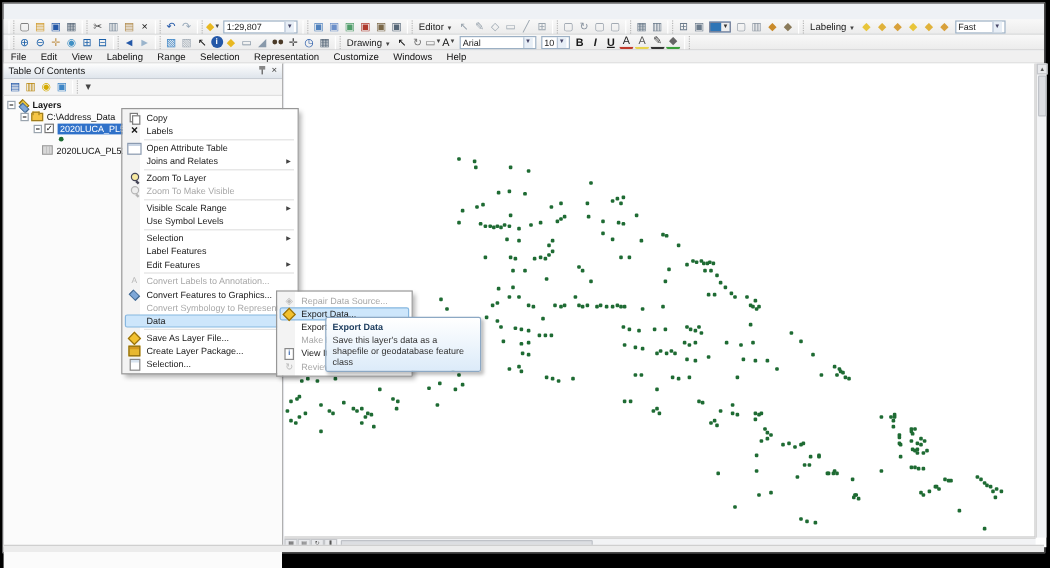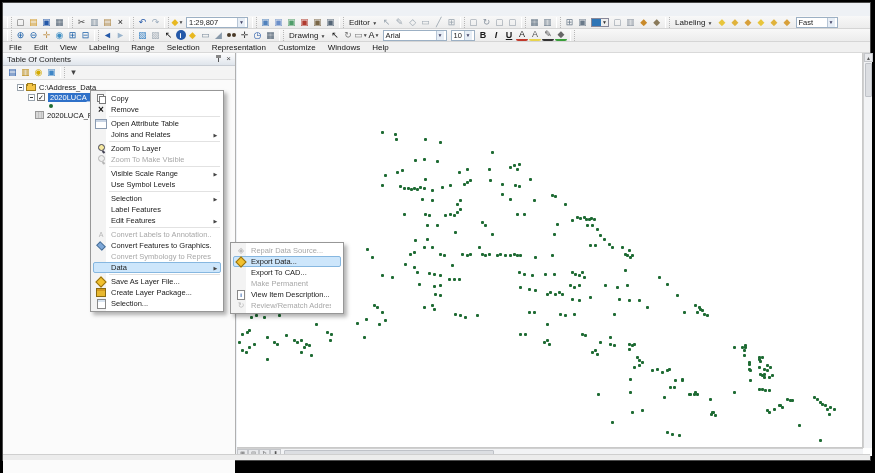--- a/index.html
+++ b/index.html
@@ -67,21 +67,21 @@
   #vscroll .sbtn{width:9px;height:9px;background:#e8e9ec;border:1px solid #c4c6ca;font-size:5px;color:#555;text-align:center;line-height:8px;}
   #vthumb{position:absolute;left:1px;top:10px;width:7px;height:34px;background:#dcdee2;border:1px solid #bfc2c8;border-radius:1px;}
   #hscroll{position:absolute;left:0;bottom:0;right:9px;height:8px;background:#f2f3f5;border-top:1px solid #d0d0d0;display:flex;align-items:center;}
   .viewbtn{width:11px;height:7px;border:1px solid #c4c6ca;background:#e8e9ec;font-size:5px;line-height:6px;text-align:center;color:#555;}
   #hthumb{width:210px;height:6px;background:#dcdee2;border:1px solid #bfc2c8;margin-left:3px;border-radius:1px;}
   
   #statusbar{position:absolute;left:0;bottom:0;width:100%;height:6px;background:#ececec;border-top:1px solid #cfcfcf;}
   
   .ctxmenu{position:absolute;background:#fff;border:1px solid #979797;box-shadow:3px 3px 4px rgba(0,0,0,.3);
     padding:2px 1px;font-size:7.5px;color:#1a1a1a;background:linear-gradient(90deg,#f3f3f3 15px,#fff 15px);}
-  #ctx-main{left:87px;top:87px;width:134px;z-index:10;}
+  #ctx-main{left:98px;top:87px;width:148px;z-index:10;}
   #ctx-data{left:227px;top:239px;width:114px;z-index:11;}
   .mrow{height:11px;display:flex;align-items:center;margin:0 1px;border:1px solid transparent;border-radius:2px;}
   .mrow.mhl{background:#cde6fb;border-color:#86b7e0;}
   .mrow.mdis{color:#a8a8a8;}
   .msep{height:1px;background:#e2e2e2;margin:1px 2px 1px 17px;}
   .mic{flex:0 0 14px;height:10px;display:flex;align-items:center;justify-content:center;position:relative;}
   .mlb{flex:1;padding-left:3px;white-space:nowrap;overflow:hidden;}
   .mar{flex:0 0 9px;font-size:5px;color:#444;text-align:center;}
   .mdis .mar{color:#b5b5b5;}
   
@@ -270,20 +270,25 @@
     </div>
     <div id="toc-tools">
         <span class="chip" style="color: rgb(36, 88, 168);">▤</span>
         <span class="chip" style="color: rgb(184, 134, 11);">▥</span>
         <span class="chip" style="color: rgb(212, 170, 0);">◉</span>
         <span class="chip" style="color: rgb(61, 133, 198);">▣</span>
         <span class="grip"></span>
         <span class="chip" style="color: rgb(68, 68, 68);">▾</span>
       </div>
     <div id="toc-tree">
+      <div class="trow" style="padding-left:3px;">
+        <span class="exp"></span>
+        <span class="layersic"></span>
+        <span style="font-weight:bold;">Layers</span>
+      </div>
       <div class="trow" style="padding-left:14px;">
         <span class="exp"></span>
         <span class="folder"></span>
         <span>C:\Address_Data</span>
       </div>
       <div class="trow" style="padding-left:25px;">
         <span class="exp"></span>
         <span class="chk">✓</span>
         <span class="sel-label">2020LUCA_PL5127200_address_list_ex Events</span>
       </div>
@@ -650,21 +655,21 @@
   <div id="statusbar"></div>
 
   <div id="ctx-main" class="ctxmenu">
       <div class="mrow">
         <span class="mic ic-copy"></span>
         <span class="mlb">Copy</span>
         <span class="mar"></span>
       </div>
       <div class="mrow">
         <span class="mic ic-x"></span>
-        <span class="mlb">Remove</span>
+        <span class="mlb">Labels</span>
         <span class="mar"></span>
       </div>
       <div class="msep"></div>
       <div class="mrow">
         <span class="mic ic-table"></span>
         <span class="mlb">Open Attribute Table</span>
         <span class="mar"></span>
       </div>
       <div class="mrow">
         <span class="mic"></span>
@@ -773,14 +778,18 @@
         <span class="mlb">View Item Description...</span>
         <span class="mar"></span>
       </div>
       <div class="mrow mdis">
         <span class="mic ic-rematch"></span>
         <span class="mlb">Review/Rematch Addresses...</span>
         <span class="mar"></span>
       </div>
     </div>
 
+  <div id="tooltip">
+    <div class="tt-title">Export Data</div>
+    <div>Save this layer's data as a shapefile or geodatabase feature class</div>
+  </div>
 
 </div>
 
 </body></html>

